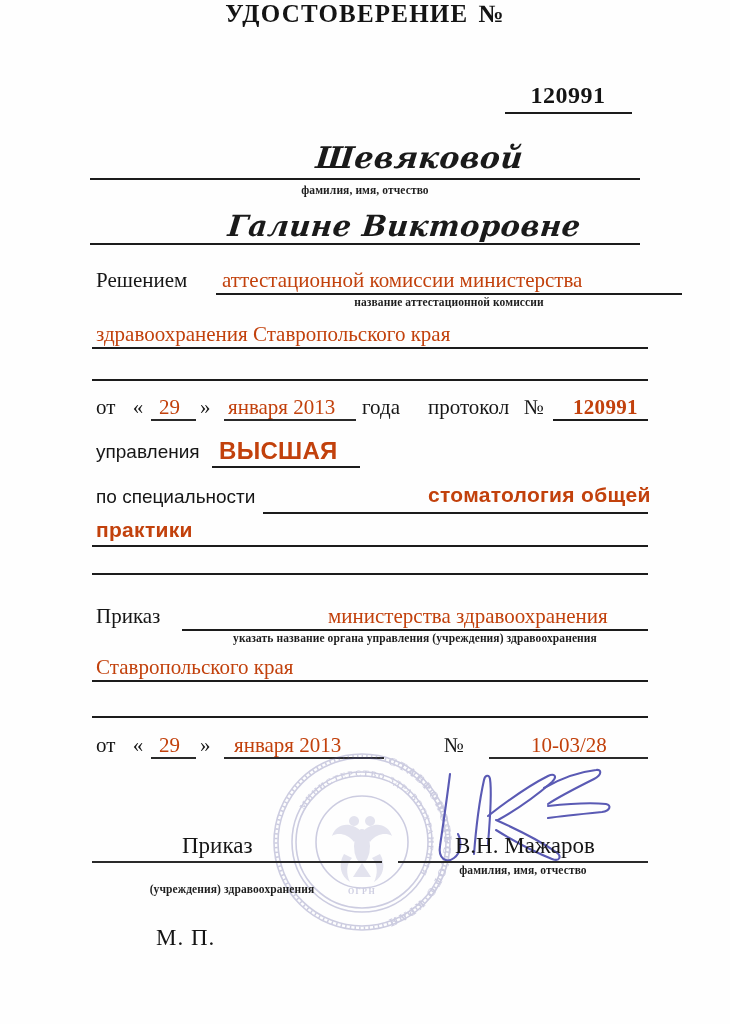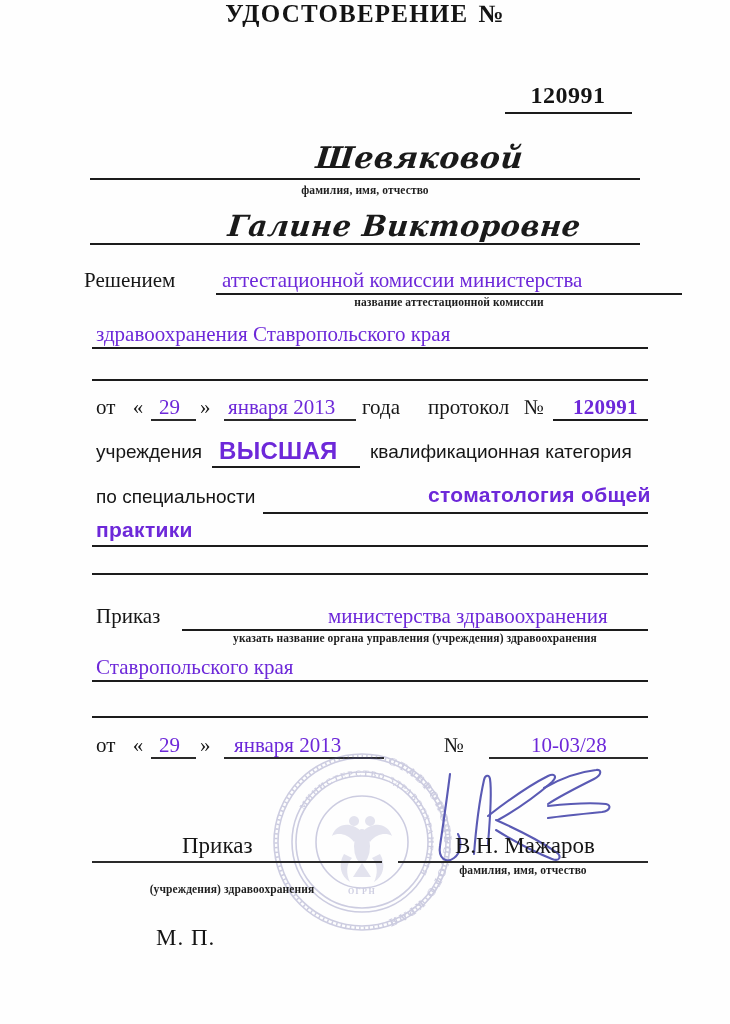--- a/index.html
+++ b/index.html
@@ -95,21 +95,21 @@
   }
   .label.serif {
     font-family: "Liberation Serif", serif;
     font-size: 21px;
   }
 
   .filled {
     position: absolute;
     font-family: "Liberation Sans", sans-serif;
     font-size: 19.5px;
-    color: #6d28d9;
+    color: #c2410c;
   }
   .filled.serif {
     font-family: "Liberation Serif", serif;
     font-size: 21px;
   }
   .filled.bold { font-weight: 700; letter-spacing: 0.3px; }
 
   
   .seal {
     position: absolute;
@@ -149,21 +149,21 @@
   <div class="title-value">120991</div>
   <div class="rule" style="left:505px; top:112px; width:127px;"></div>
 
   <div class="hand hand-surname">Шевяковой</div>
   <div class="rule" style="left:90px; top:178px; width:550px;"></div>
   <div class="caption" style="left:90px; top:184px; width:550px;">фамилия, имя, отчество</div>
 
   <div class="hand hand-given">Галине Викторовне</div>
   <div class="rule" style="left:90px; top:243px; width:550px;"></div>
 
-  <div class="label serif" style="left:84px; top:268px;">Решением</div>
+  <div class="label serif" style="left:96px; top:268px;">Решением</div>
   <div class="filled serif" style="left:222px; top:268px;">аттестационной комиссии министерства</div>
   <div class="rule" style="left:216px; top:293px; width:466px;"></div>
   <div class="caption" style="left:216px; top:296px; width:466px;">название аттестационной комиссии</div>
 
   <div class="filled serif" style="left:96px; top:322px;">здравоохранения Ставропольского края</div>
   <div class="rule" style="left:92px; top:347px; width:556px;"></div>
 
   <div class="rule" style="left:92px; top:379px; width:556px;"></div>
 
   <div class="label serif" style="left:96px; top:395px;">
@@ -176,24 +176,23 @@
 
   <div class="filled serif" style="left:228px; top:395px;">января  2013</div>
   <div class="rule thin" style="left:224px; top:419px; width:132px;"></div>
   <div class="label serif" style="left:362px; top:395px;">года</div>
 
   <div class="label serif" style="left:428px; top:395px;">протокол</div>
   <div class="label serif" style="left:524px; top:395px;">№</div>
   <div class="filled serif bold" style="left:573px; top:395px;">120991</div>
   <div class="rule" style="left:553px; top:419px; width:95px;"></div>
 
-  <div class="label" style="left:96px; top:441px;">учреждения</div>
+  <div class="label" style="left:96px; top:441px;">управления</div>
   <div class="filled bold" style="left:219px; top:437px; font-size:24px;">ВЫСШАЯ</div>
   <div class="rule" style="left:212px; top:466px; width:148px;"></div>
-  <div class="label" style="left:370px; top:441px;">квалификационная категория</div>
 
   <div class="label" style="left:96px; top:486px;">по специальности</div>
   <div class="filled bold" style="left:428px; top:483px; font-size:21px;">стоматология общей</div>
   <div class="rule" style="left:263px; top:512px; width:385px;"></div>
 
   <div class="filled bold" style="left:96px; top:518px; font-size:21px;">практики</div>
   <div class="rule" style="left:92px; top:545px; width:556px;"></div>
 
   <div class="rule" style="left:92px; top:573px; width:556px;"></div>
 

